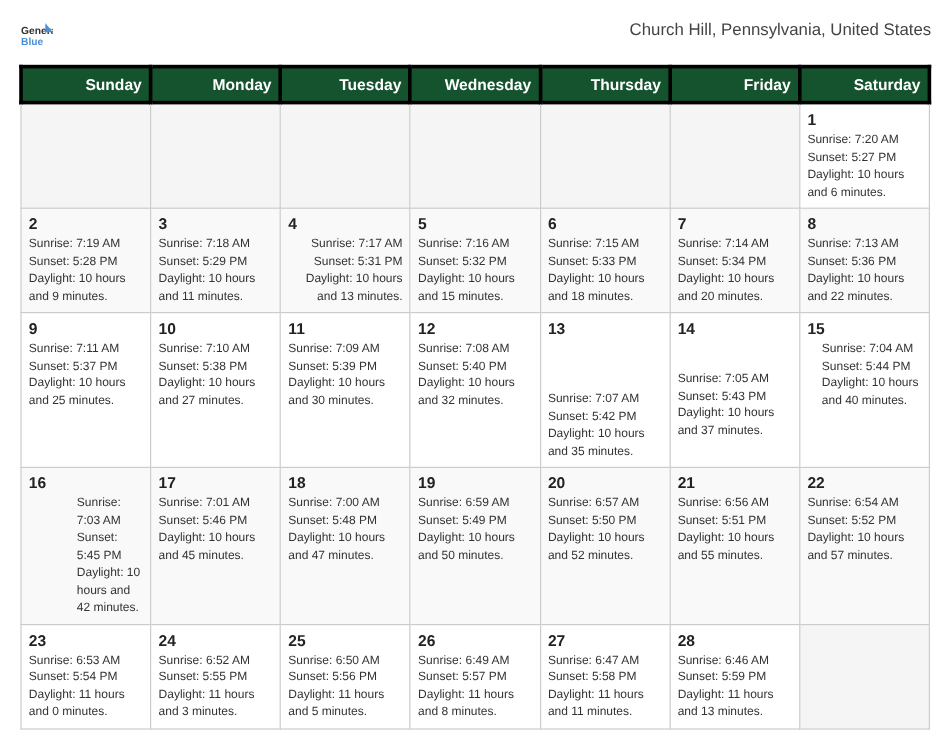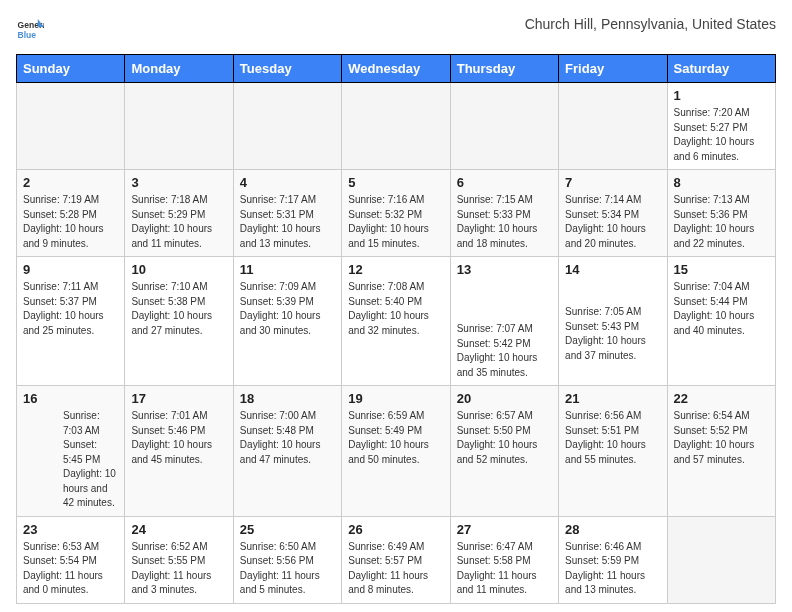--- a/index.html
+++ b/index.html
@@ -36,27 +36,27 @@
     .location-title {
       font-size: 14px;
       color: #444;
     }
     .calendar {
       width: 100%;
       border-collapse: collapse;
       border: 1px solid #ccc;
     }
     .calendar th {
-      background-color: #3b82f6;
+      background-color: #14532d;
       color: #fff;
       font-size: 13px;
       font-weight: bold;
       padding: 6px 6px;
-      text-align: left;
-      border: 1px solid #000000;
+      text-align: right;
+      border: 3px solid #000000;
     }
     .calendar td {
       vertical-align: top;
       padding: 5px 6px;
       font-size: 10px;
       color: #333;
       border: 1px solid #ccc;
       width: calc(100% / 7);
       min-height: 80px;
       background: #fff;
@@ -134,21 +134,21 @@
 Daylight: 10 hours and 9 minutes.</div>
         </td>
         <td>
           <span class="day-number">3</span>
           <div class="day-info" style="white-space: pre-line;">Sunrise: 7:18 AM
 Sunset: 5:29 PM
 Daylight: 10 hours and 11 minutes.</div>
         </td>
         <td>
           <span class="day-number">4</span>
-          <div class="day-info" style="white-space: pre-line;">Sunrise: 7:17 AM
+          <div class="day-info" style="white-space: pre-line; text-align: right;">Sunrise: 7:17 AM
 Sunset: 5:31 PM
 Daylight: 10 hours and 13 minutes.</div>
         </td>
         <td>
           <span class="day-number">5</span>
           <div class="day-info" style="white-space: pre-line;">Sunrise: 7:16 AM
 Sunset: 5:32 PM
 Daylight: 10 hours and 15 minutes.</div>
         </td>
         <td>
@@ -202,21 +202,21 @@
 Daylight: 10 hours and 35 minutes.</div>
         </td>
         <td>
           <span class="day-number">14</span>
           <div class="day-info" style="white-space: pre-line; margin-top: 28px;">Sunrise: 7:05 AM
 Sunset: 5:43 PM
 Daylight: 10 hours and 37 minutes.</div>
         </td>
         <td>
           <span class="day-number">15</span>
-          <div class="day-info" style="white-space: pre-line;">Sunrise: 7:04 AM
+          <div class="day-info" style="white-space: pre-line; margin-left: 12px;">Sunrise: 7:04 AM
 Sunset: 5:44 PM
 Daylight: 10 hours and 40 minutes.</div>
         </td>
       </tr>
       <tr>
         <td>
           <span class="day-number">16</span>
           <div class="day-info" style="white-space: pre-line; margin-left: 40px;">Sunrise: 7:03 AM
 Sunset: 5:45 PM
 Daylight: 10 hours and 42 minutes.</div>

